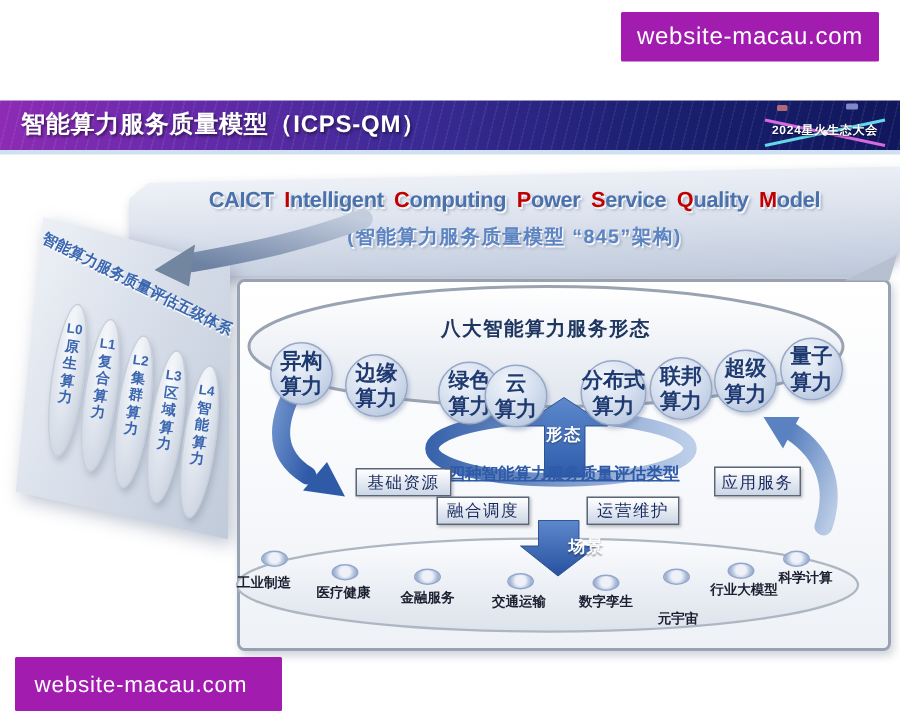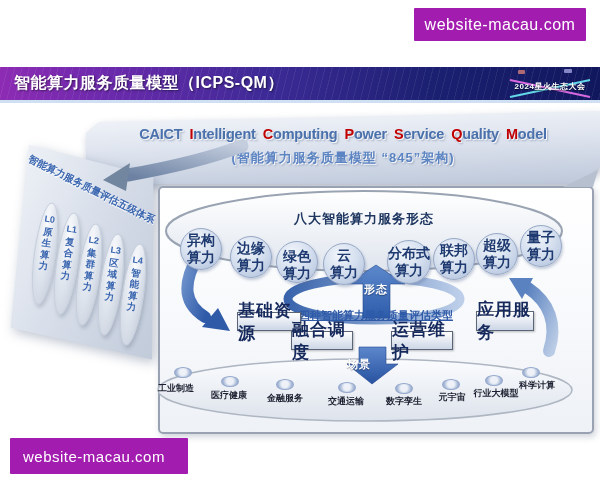--- a/index.html
+++ b/index.html
@@ -66,21 +66,21 @@
     background:radial-gradient(circle at 38% 28%,#f2f6fb 0%,#d6e0ef 45%,#aebfdb 100%);
     border:1px solid #97a8c6;box-shadow:1px 2px 3px rgba(90,110,150,.35);
     display:flex;flex-direction:column;align-items:center;justify-content:center;
     font-size:14px;font-weight:bold;color:#1e3a70;line-height:1.2;text-align:center;}
   .arrow-label{position:absolute;z-index:4;color:#fff;font-size:11px;font-weight:bold;
     letter-spacing:1px;text-align:center;text-shadow:0 1px 1px rgba(0,0,0,.35);}
   .eval-title{position:absolute;left:296px;top:308px;width:160px;text-align:center;z-index:4;
     font-size:11px;font-weight:bold;color:#2e5aa8;text-decoration:underline;}
   .tbox{position:absolute;z-index:4;display:flex;align-items:center;justify-content:center;
     background:linear-gradient(#ffffff,#ccd6e6);border:1px solid #5a6578;
-    color:#16295c;font-size:17px;font-weight:bold;letter-spacing:1px;
+    color:#16295c;font-size:11px;font-weight:normal;letter-spacing:1px;
     box-shadow:1px 1px 2px rgba(0,0,0,.25);}
   .snode{position:absolute;width:16px;height:9px;border-radius:50%;z-index:4;
     background:radial-gradient(circle at 50% 45%,#eef2f8 0 35%,#aabbd8 70%,#8da3c8 100%);
     border:1px solid #93a7cc;}
   .slabel{position:absolute;width:52px;text-align:center;z-index:4;font-size:9px;
     font-weight:bold;color:#1c2030;white-space:nowrap;}
 </style>
 </head>
 <body>
 
@@ -204,21 +204,21 @@
 
   <div class="forms-title">八大智能算力服务形态</div>
   <div class="bubble" style="left:180px;top:228px;">
     <span>异构</span>
     <span>算力</span>
   </div>
   <div class="bubble" style="left:230px;top:236px;">
     <span>边缘</span>
     <span>算力</span>
   </div>
-  <div class="bubble" style="left:276px;top:241px;justify-content:flex-end;">
+  <div class="bubble" style="left:292px;top:241px;">
     <span>绿色</span>
     <span>算力</span>
   </div>
   <div class="bubble" style="left:323px;top:243px;">
     <span>云</span>
     <span>算力</span>
   </div>
   <div class="bubble" style="left:387px;top:240px;width:42px;height:42px;">
     <span>分布式</span>
     <span>算力</span>
@@ -235,34 +235,34 @@
     <span>量子</span>
     <span>算力</span>
   </div>
 
   <div class="arrow-label" style="left:360px;top:282px;width:32px;">形态</div>
   <div class="eval-title">四种智能算力服务质量评估类型</div>
   <div class="tbox" style="left:237px;top:312px;width:62px;height:17px;">基础资源</div>
   <div class="tbox" style="left:476px;top:311px;width:56px;height:18px;">应用服务</div>
   <div class="tbox" style="left:291px;top:331px;width:60px;height:17px;">融合调度</div>
   <div class="tbox" style="left:391px;top:331px;width:60px;height:17px;">运营维护</div>
-  <div class="arrow-label" style="left:342px;top:357px;width:34px;">场景</div>
+  <div class="arrow-label" style="left:374px;top:357px;width:34px;">场景</div>
 
   <div class="snode" style="left:174px;top:367px;"></div>
   <div class="snode" style="left:221px;top:376px;"></div>
   <div class="snode" style="left:276px;top:379px;"></div>
   <div class="snode" style="left:338px;top:382px;"></div>
   <div class="snode" style="left:395px;top:383px;"></div>
   <div class="snode" style="left:442px;top:379px;"></div>
   <div class="snode" style="left:485px;top:375px;"></div>
   <div class="snode" style="left:522px;top:367px;"></div>
   <div class="slabel" style="left:150px;top:382px;">工业制造</div>
   <div class="slabel" style="left:203px;top:389px;">医疗健康</div>
   <div class="slabel" style="left:259px;top:392px;">金融服务</div>
   <div class="slabel" style="left:320px;top:395px;">交通运输</div>
   <div class="slabel" style="left:378px;top:395px;">数字孪生</div>
-  <div class="slabel" style="left:426px;top:391px;">元宇宙</div>
+  <div class="slabel" style="left:426px;top:406px;">元宇宙</div>
   <div class="slabel" style="left:468px;top:387px;width:56px;">行业大模型</div>
   <div class="slabel" style="left:511px;top:379px;">科学计算</div>
 
   <div class="wm bl">website-macau.com</div>
 
 </div>
 
 </body></html>

